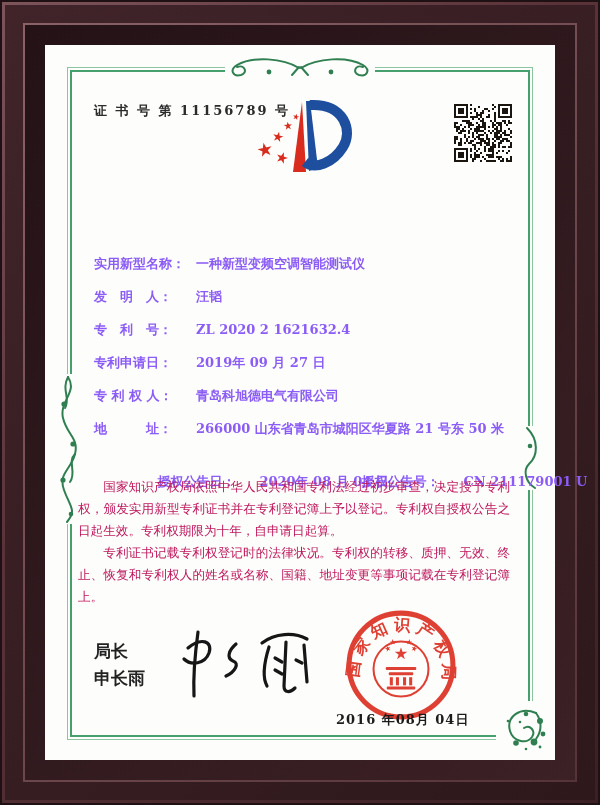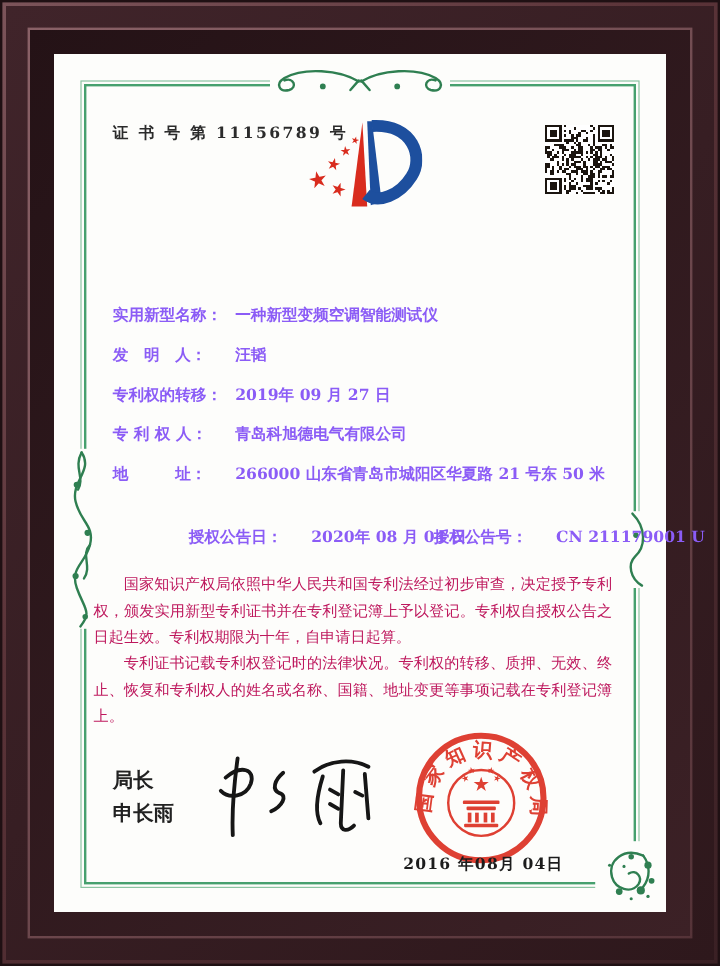--- a/index.html
+++ b/index.html
@@ -143,21 +143,22 @@
                   M22 0h7v7h-7z M23 1h5v5h-5z M24 2h3v3h-3z
                   M0 22h7v7H0z M1 23h5v5H1z M2 24h3v3h-3z"></path>
               </g>
             </svg>
           </span>
 
 
           <div class="fields">
             <div class="f-row"><span class="f-label">实用新型名称：</span><span>一种新型变频空调智能测试仪</span></div>
             <div class="f-row"><span class="f-label">发　明　人：</span><span>汪韬</span></div>
-            <div class="f-row"><span class="f-label">专利权的转移：</span><span>2019年 09 月 27 日</span></div>
+            <div class="f-row"><span class="f-label">专　利　号：</span><span>ZL 2020 2 1621632.4</span></div>
+            <div class="f-row"><span class="f-label">专利申请日：</span><span>2019年 09 月 27 日</span></div>
             <div class="f-row"><span class="f-label">专 利 权 人：</span><span>青岛科旭德电气有限公司</span></div>
             <div class="f-row"><span class="f-label">地　　　址：</span><span>266000 山东省青岛市城阳区华夏路 21 号东 50 米</span></div>
             <div class="f-row">
               <span class="auth-pair auth-first"><span class="f-label">授权公告日：</span><span>2020年 08 月 04 日</span></span><span class="auth-pair"><span class="f-label">授权公告号：</span><span>CN 211179001 U</span></span>
             </div>
           </div>
 
           <div class="paras">
             <p>国家知识产权局依照中华人民共和国专利法经过初步审查，决定授予专利权，颁发实用新型专利证书并在专利登记簿上予以登记。专利权自授权公告之日起生效。专利权期限为十年，自申请日起算。</p>
             <p>专利证书记载专利权登记时的法律状况。专利权的转移、质押、无效、终止、恢复和专利权人的姓名或名称、国籍、地址变更等事项记载在专利登记簿上。</p>

